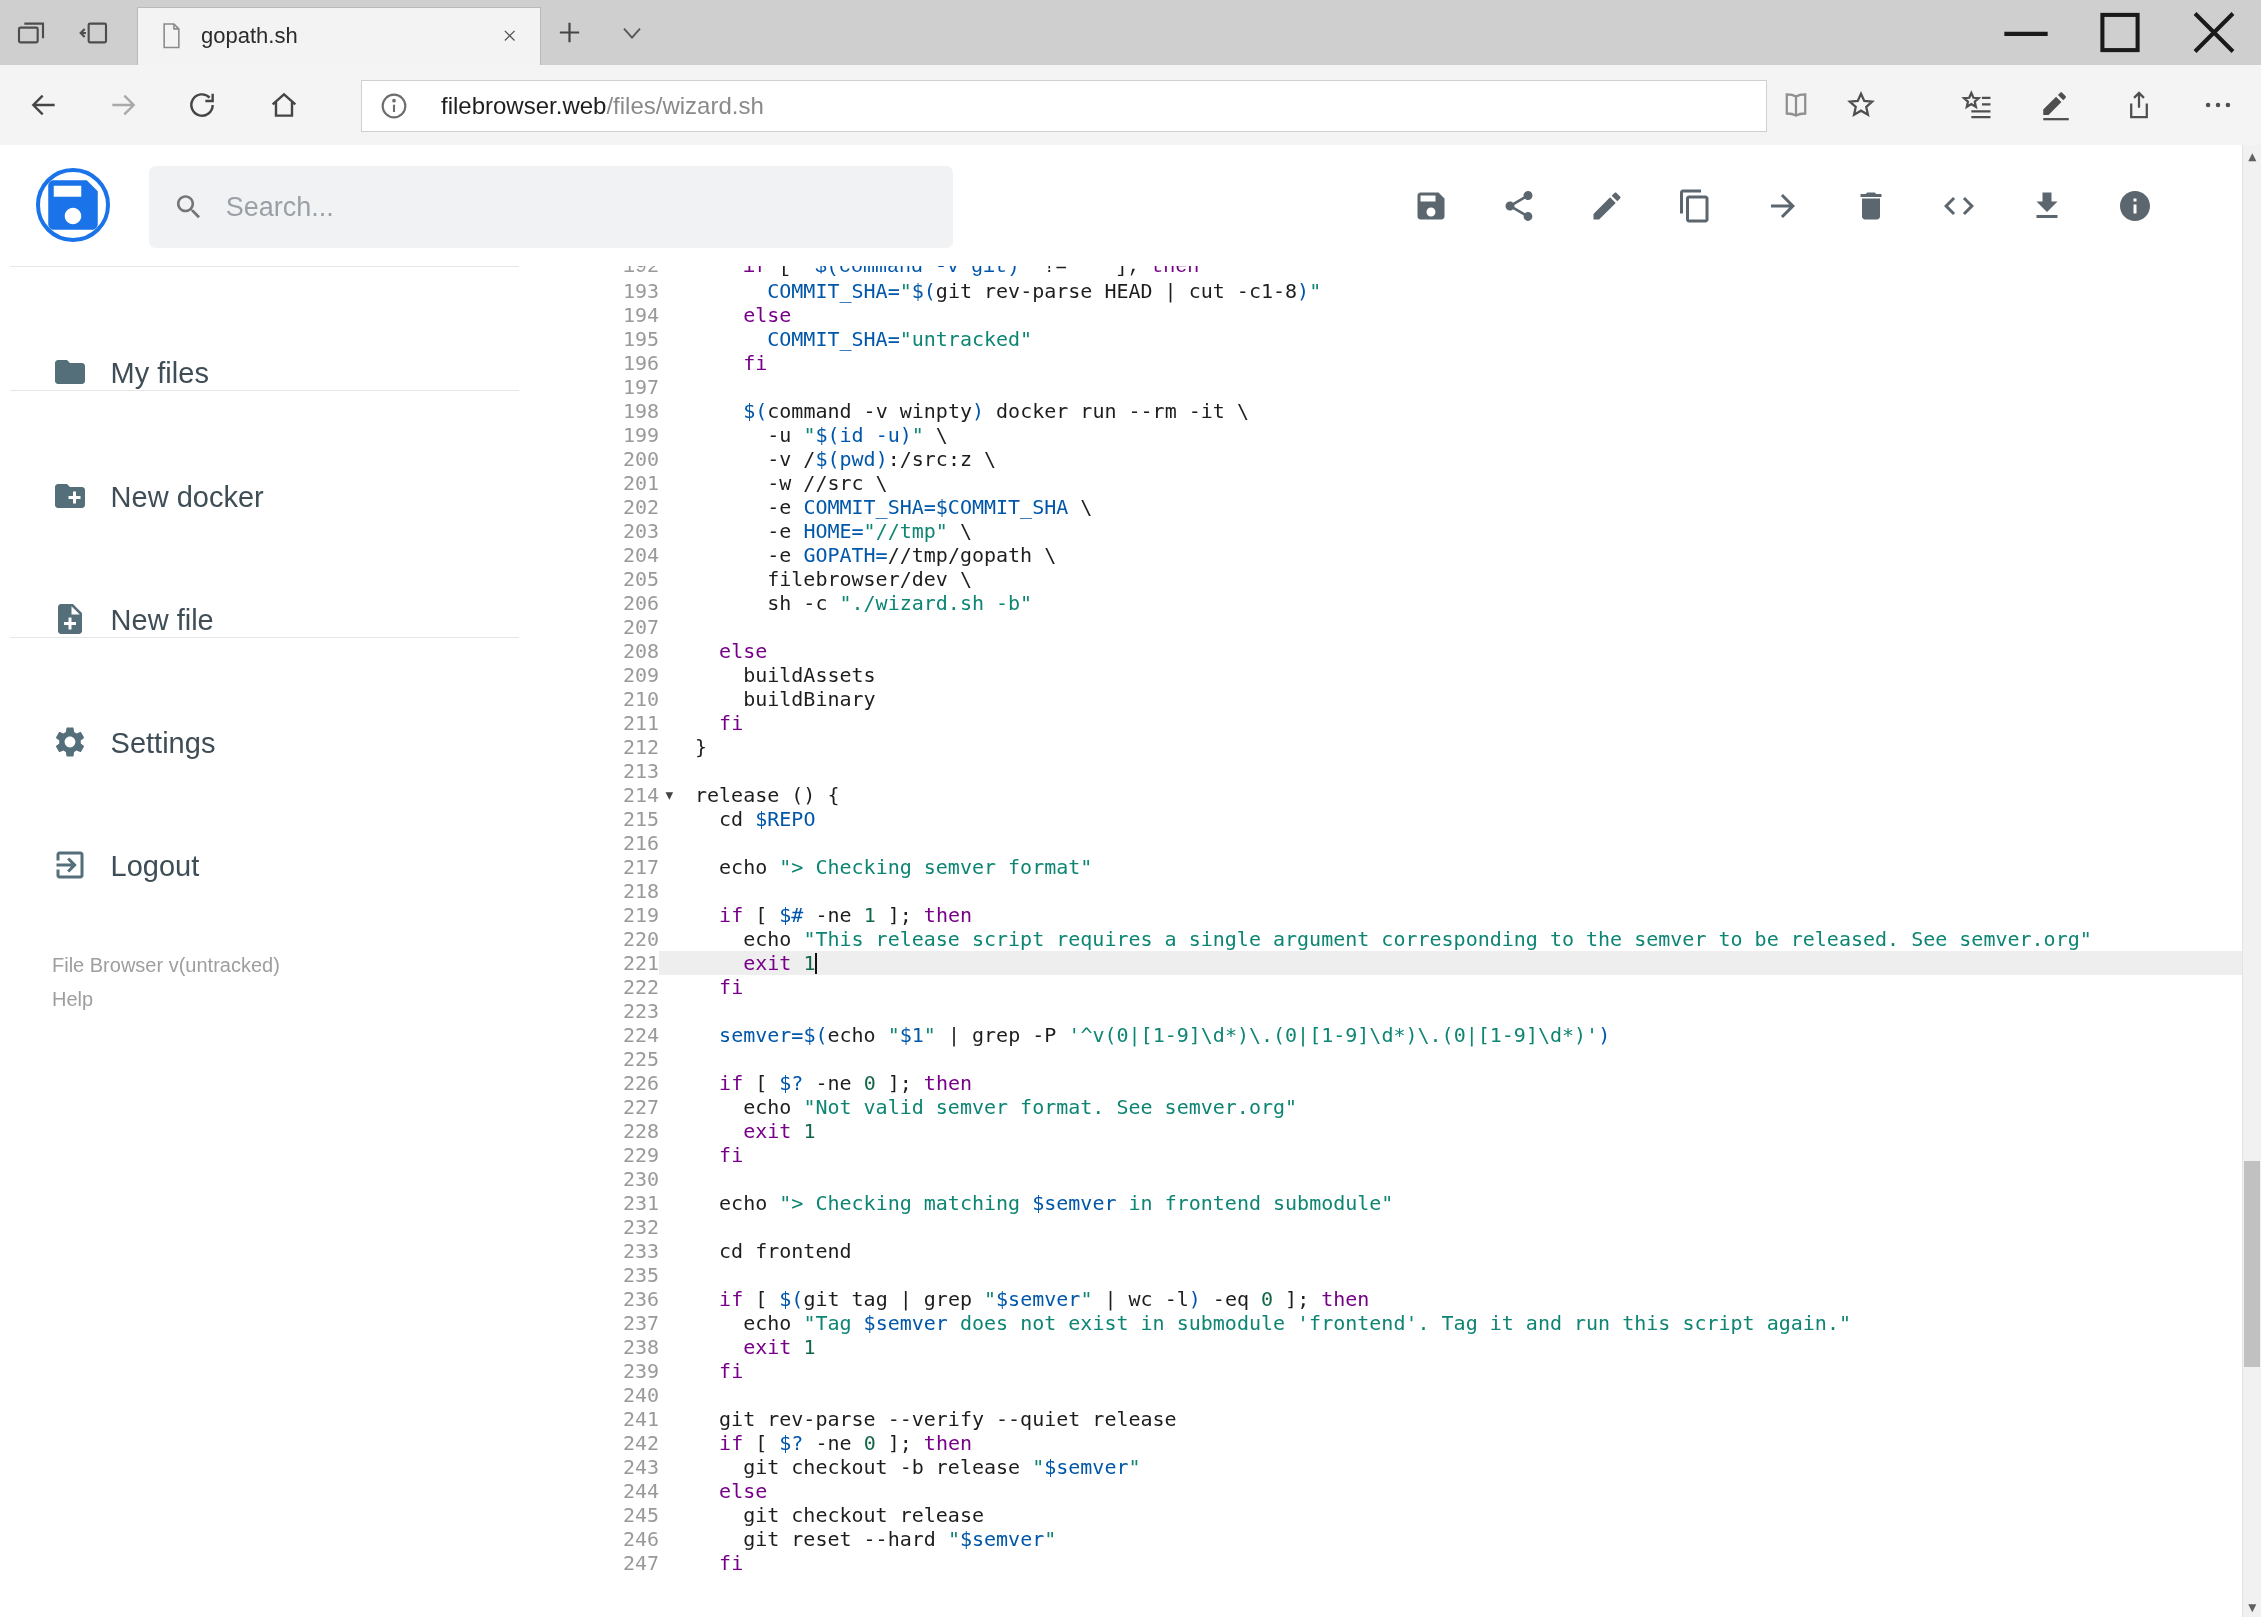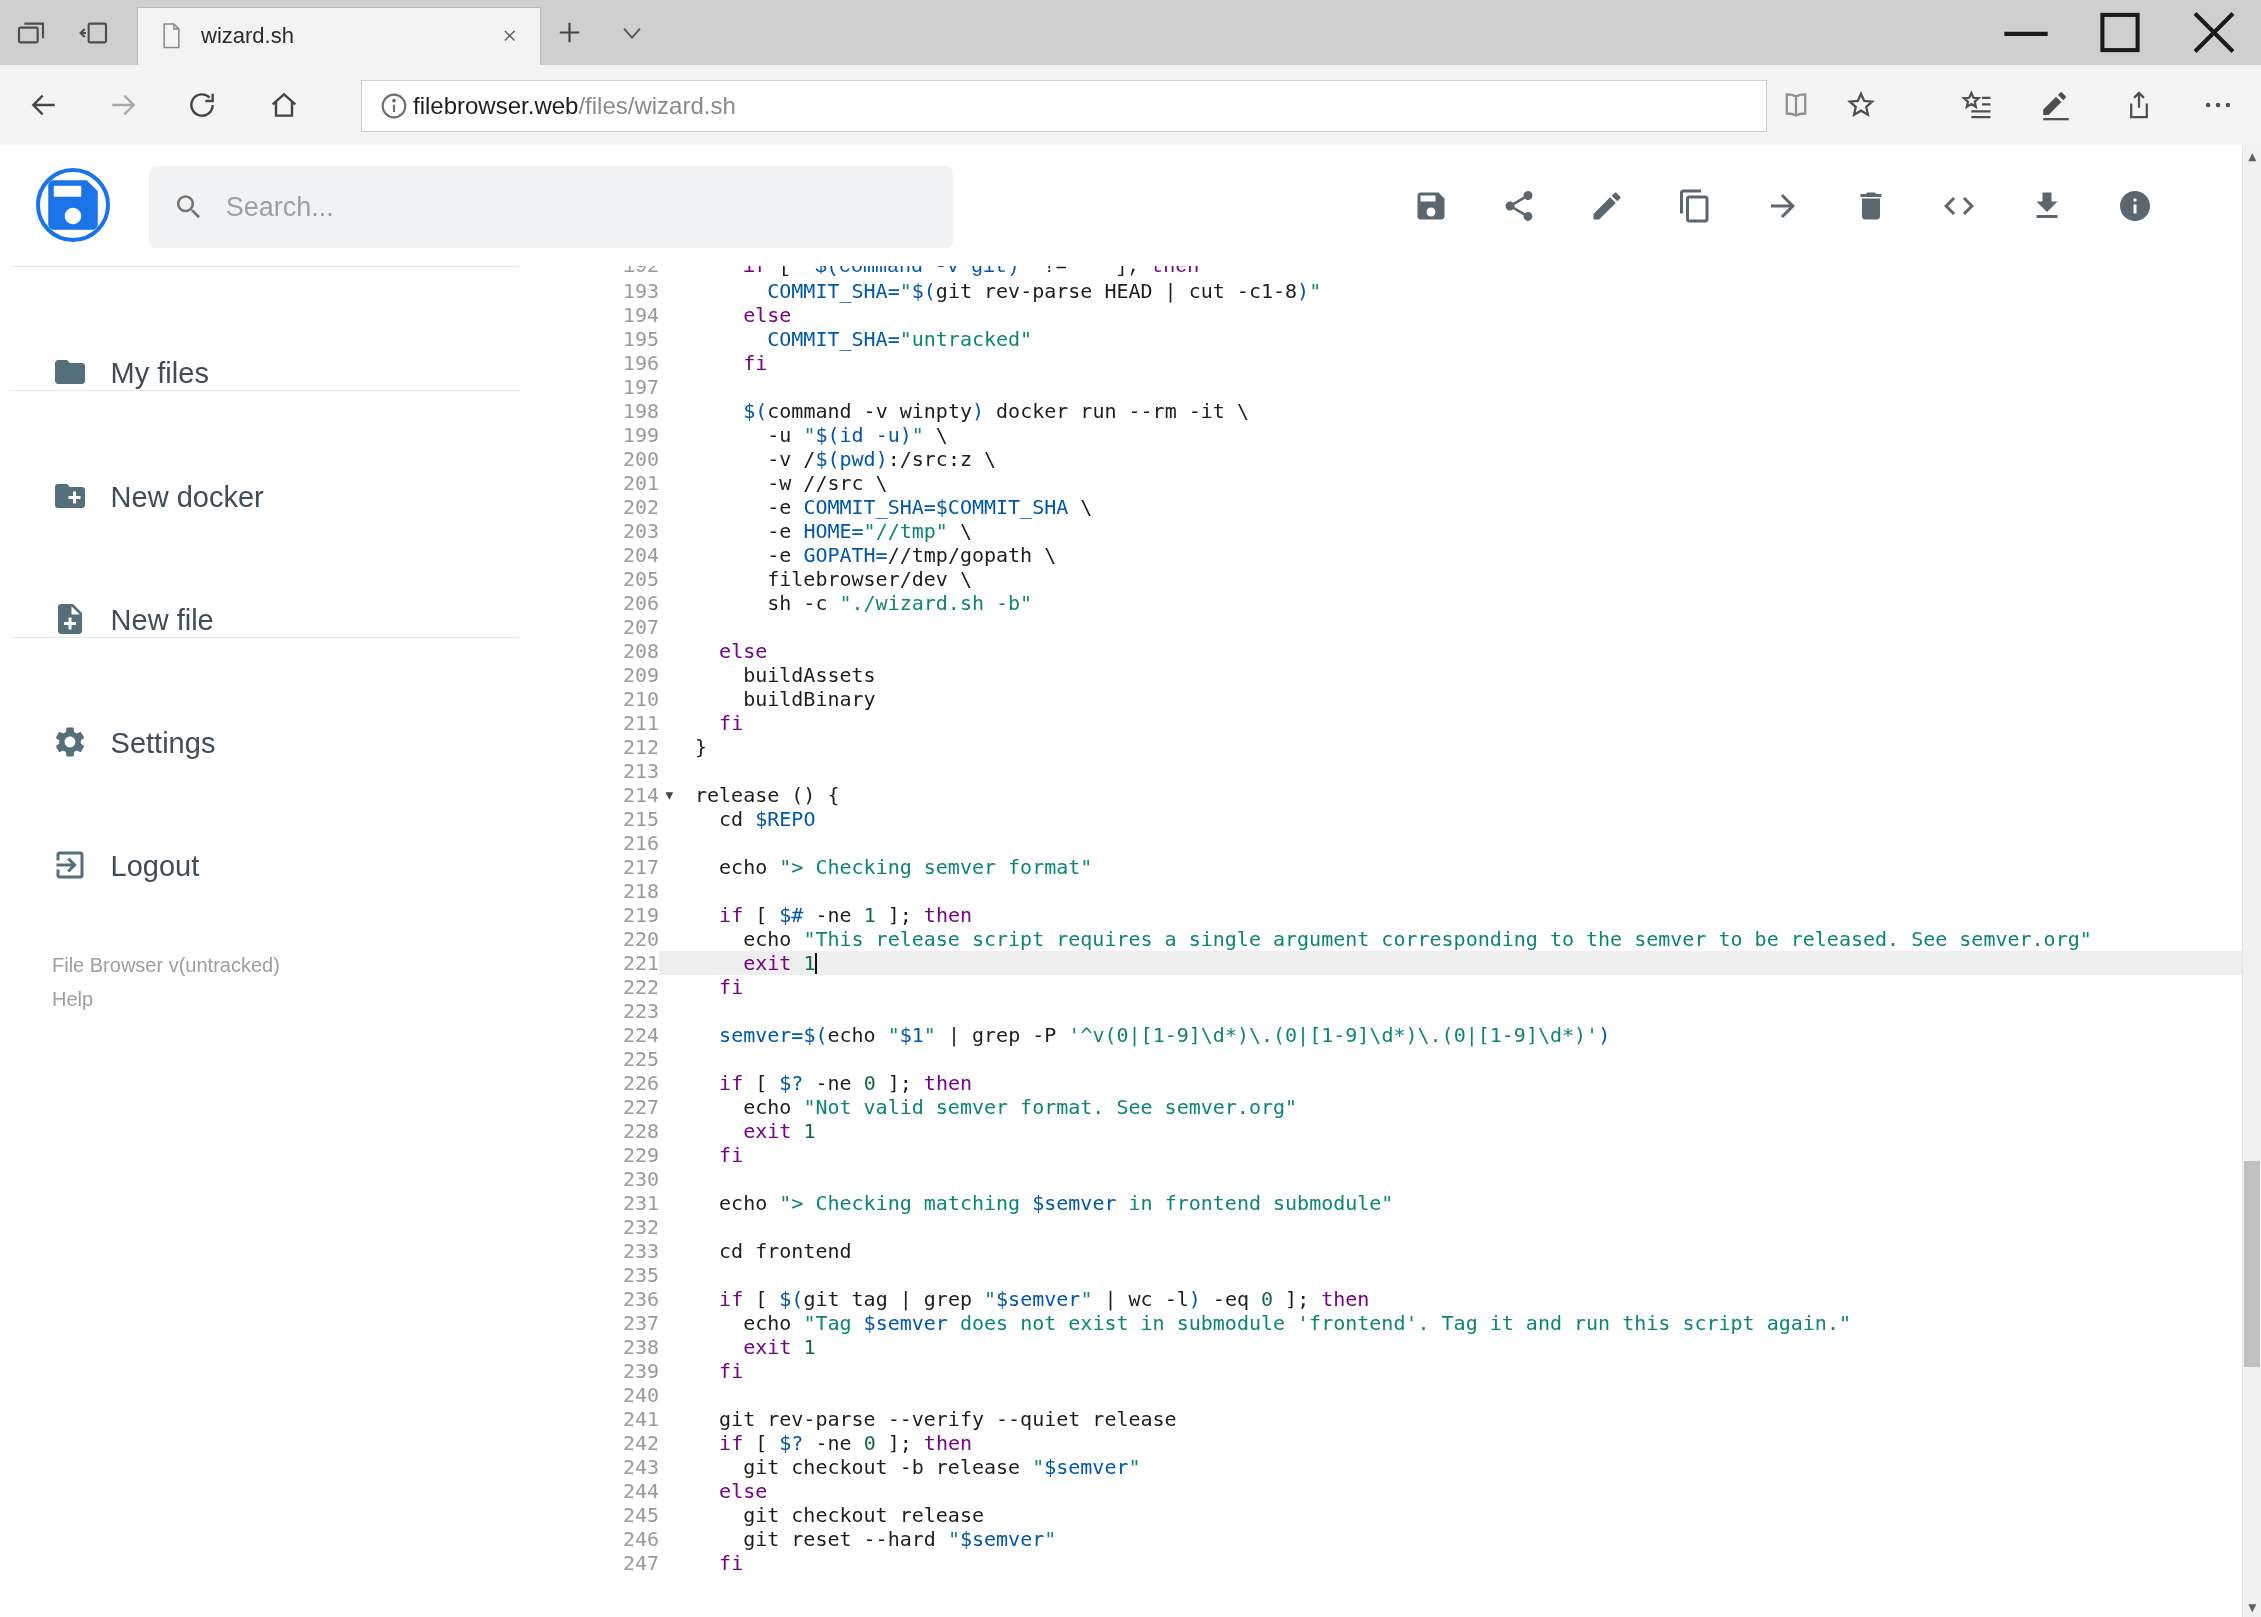--- a/index.html
+++ b/index.html
@@ -16,21 +16,21 @@
   .newtab { position:absolute; left:555px; top:18px; color:#444; }
   .tab-chevron { position:absolute; left:620px; top:24px; color:#555; }
   .win-controls { position:absolute; right:0; top:0; height:65px; display:flex; }
   .win-btn { width:94px; height:65px; display:flex; align-items:center; justify-content:center; color:#1a1a1a; }
 
   
   .addrbar { position:absolute; left:0; top:65px; width:2261px; height:81px; background:#f4f4f4; border-bottom:0.8px solid #d6d6d6; }
   .nav-btn { position:absolute; top:24px; width:32px; height:32px; color:#454545; }
   .nav-back { left:28px; } .nav-fwd { left:107px; color:#a9a9a9; } .nav-refresh { left:186px; } .nav-home { left:268px; }
   .urlbox { position:absolute; left:361px; top:14.5px; width:1406px; height:52px; background:#fff; border:0.8px solid #cfcfcf;
-            display:flex; align-items:center; padding:0 16px; gap:3px; }
+            display:flex; align-items:center; padding:0 16px; gap:31px; }
   .url-info { color:#6d6d6d; display:flex; }
   .url-text { font-size:24px; white-space:nowrap; }
   .url-domain { color:#1f1f1f; } .url-path { color:#8a8a8a; }
   .addr-ic { position:absolute; top:23.4px; width:34px; height:34px; color:#4f4f4f; }
   .ic-reading { left:1779px; color:#8f8f8f; } .ic-star { left:1844px; }
   .ic-hub { left:1960px; } .ic-pen { left:2039px; } .ic-share { left:2122px; } .ic-more { left:2201px; }
 
   
   .app { position:absolute; left:0; top:145px; right:0; bottom:0; background:#fff; }
 
@@ -96,21 +96,21 @@
       </span>
     </div>
 
     <div class="tab">
       <span style="width:24px;height:27.4px;display:block;color:#8a8a8a">
         <svg viewBox="0 0 24 28" fill="none" stroke="currentColor" stroke-width="1.6">
             <path d="M5 2h10l5 5v19H5z"></path>
             <path d="M15 2v5h5"></path>
           </svg>
       </span>
-      <span class="tab-title">wizard.sh</span>
+      <span class="tab-title">gopath.sh</span>
       <span class="tab-close">
         <svg viewBox="0 0 24 24" width="19.4" height="19.4" fill="none" stroke="currentColor" stroke-width="1.6">
             <path d="M6 6l12 12M18 6L6 18"></path>
           </svg>
       </span>
     </div>
 
     <span class="newtab" style="width:29px;height:29px">
       <svg viewBox="0 0 24 24" fill="none" stroke="currentColor" stroke-width="1.8">
           <path d="M12 4v16M4 12h16"></path>

